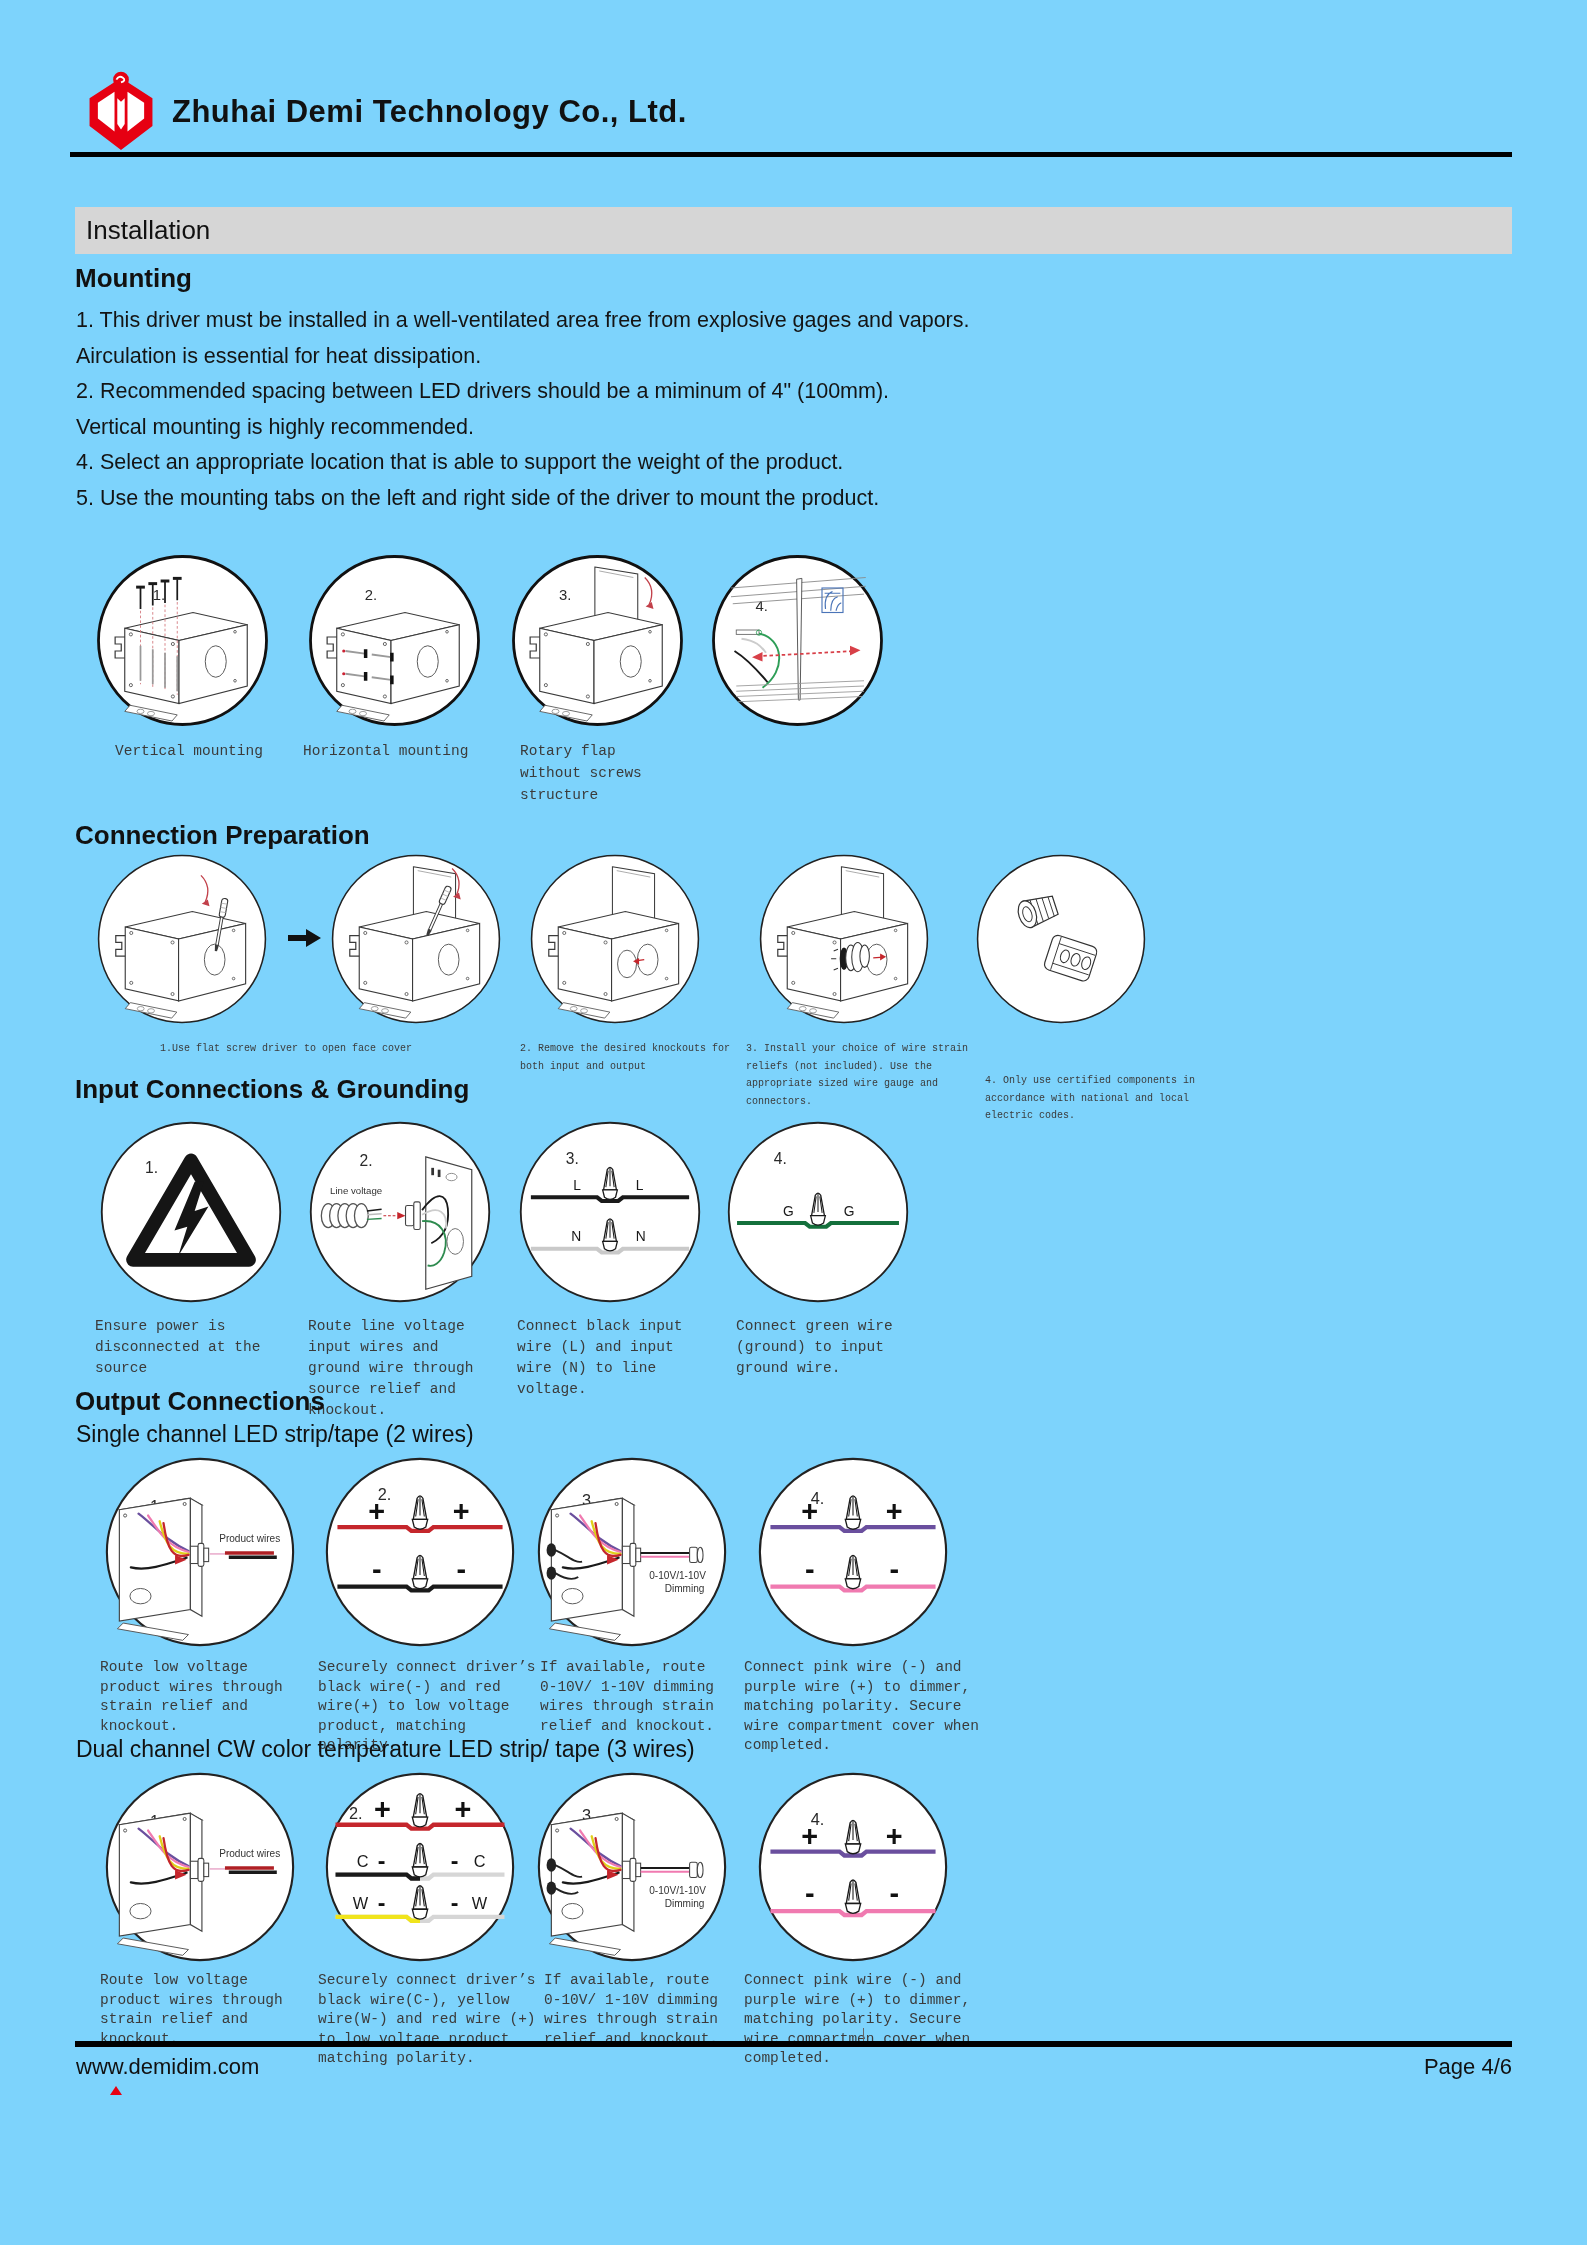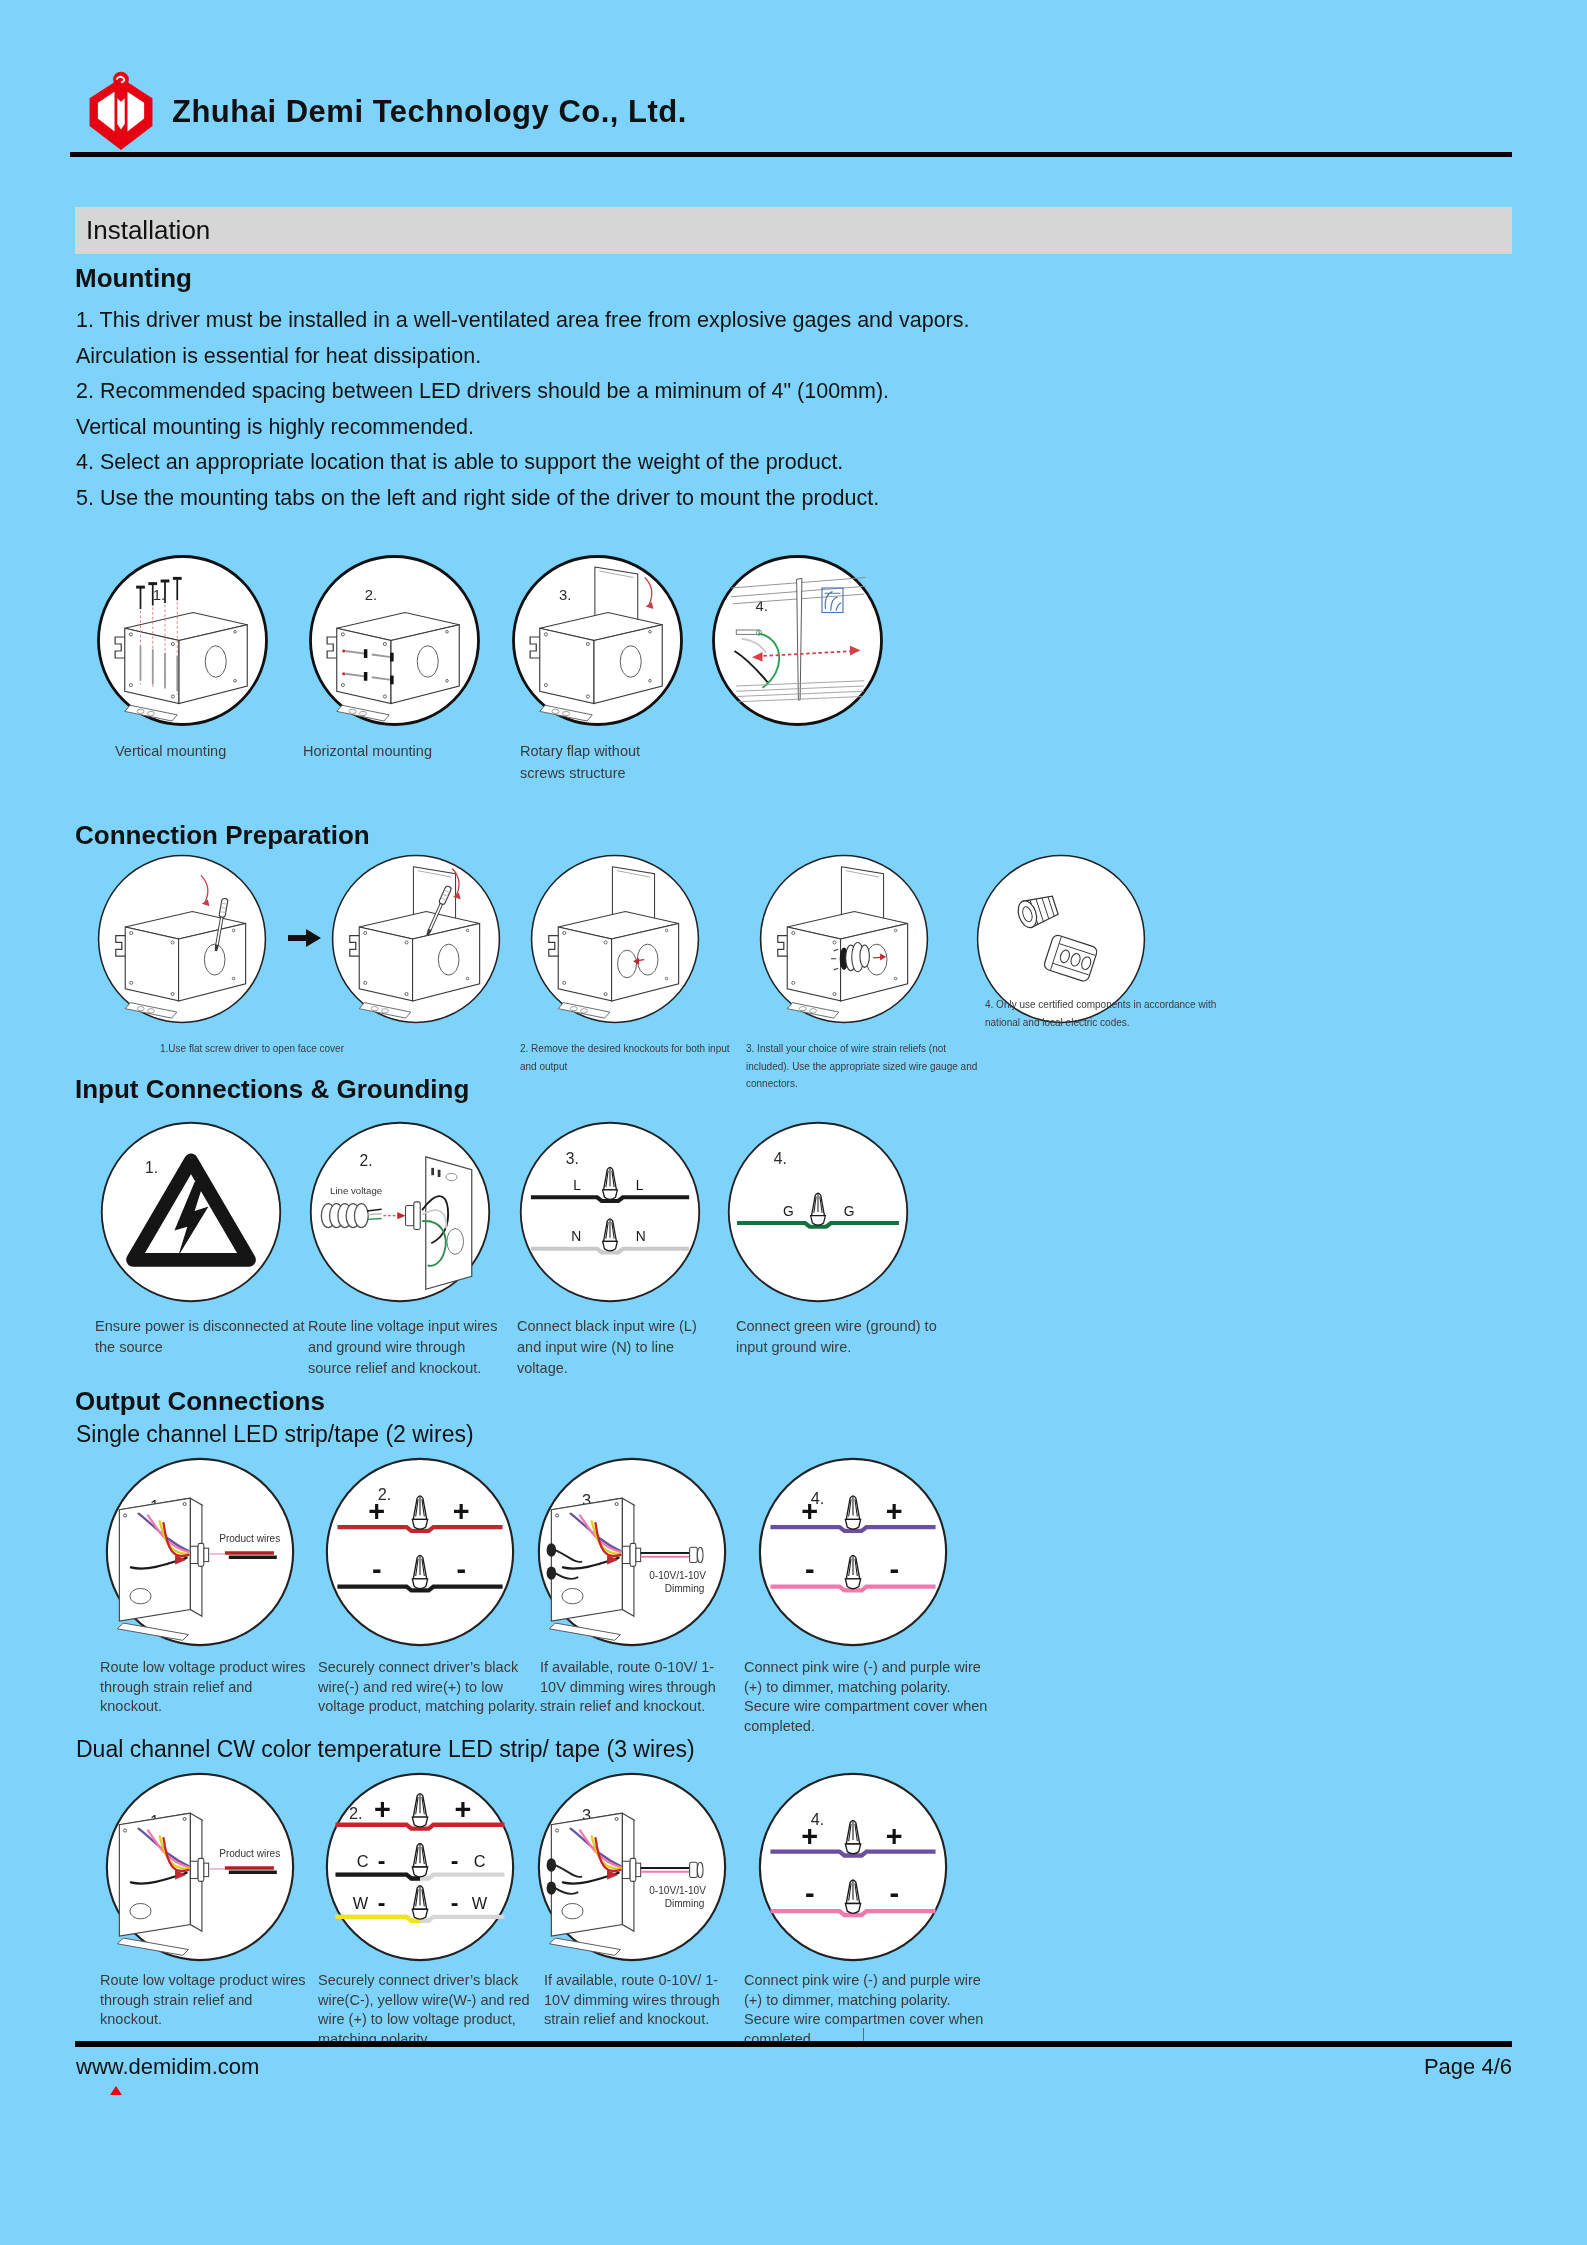--- a/index.html
+++ b/index.html
@@ -6,21 +6,21 @@
   .page{position:relative;width:1587px;height:2245px;background:#7dd3fc;
     font-family:"Liberation Sans",sans-serif;color:#1a1a1a;overflow:hidden;margin:0 auto;}
   .abs{position:absolute;}
   .company{font-size:31px;font-weight:bold;color:#111;letter-spacing:0.5px;}
   .rule{background:#000;}
   .secbar{background:#d6d6d6;}
   .secbar span{display:block;line-height:47px;padding-left:11px;font-size:26px;font-weight:normal;color:#111;}
   .h2{font-size:26px;font-weight:bold;color:#111;}
   .h3{font-size:23px;color:#111;}
   .bodytext{font-size:21.5px;line-height:35.5px;color:#141414;}
-  .cap{position:absolute;font-size:14.5px;line-height:22px;color:#3b3b3b;}
+  .cap{position:absolute;font-size:14.5px;line-height:22px;color:#3b3b3b;font-family:Liberation Mono, monospace;}
   .cap-sm{font-size:10px;line-height:17.5px;}
   .cap-in{line-height:21px;}
   .cap-out{line-height:19.5px;}
   .footer-text{font-size:22px;color:#111;}
   svg{font-family:"Liberation Sans",sans-serif;}
   svg text{font-family:"Liberation Sans",sans-serif;}
   .num{font-size:17px;fill:#2a2a2a;}
   .pm{font-size:30px;font-weight:bold;fill:#111;}
   .wl{font-size:15px;fill:#1a1a1a;}
   .lbl{font-size:10.5px;fill:#333;}
@@ -263,21 +263,21 @@
       <path d="M9,1 V41 M9,9 h44 M9,33 h44" stroke="#333" stroke-width="1"></path>
       <ellipse cx="20" cy="21" rx="5" ry="7.5" fill="#fff" stroke="#333" stroke-width="1.2"></ellipse>
       <ellipse cx="33" cy="21" rx="5" ry="7.5" fill="#fff" stroke="#333" stroke-width="1.2"></ellipse>
       <ellipse cx="46" cy="21" rx="5" ry="7.5" fill="#fff" stroke="#333" stroke-width="1.2"></ellipse>
     </g>
   </svg>
 
   <div class="cap cap-sm" style="left:160px;top:1040px;width:320px">1.Use flat screw driver to open face cover</div>
   <div class="cap cap-sm" style="left:520px;top:1040px;width:220px">2. Remove the desired knockouts for both input and output</div>
   <div class="cap cap-sm" style="left:746px;top:1040px;width:240px">3. Install your choice of wire strain reliefs (not included). Use the appropriate sized wire gauge and connectors.</div>
-  <div class="cap cap-sm" style="left:985px;top:996px;width:235px">4. Only use certified components in accordance with national and local electric codes.</div>
+  <div class="cap cap-sm" style="left:985px;top:1072px;width:235px">4. Only use certified components in accordance with national and local electric codes.</div>
 
   <div class="abs h2" style="left:75px;top:1074px">Input Connections &amp; Grounding</div>
 
   <svg class="abs" style="left:99px;top:1120px" width="184" height="184" viewBox="0 0 200 200">
     <circle cx="100" cy="100" r="97" fill="#fff" stroke="#222" stroke-width="2"></circle>
     <text class="num" x="50" y="58">1.</text>
     <g>
       <path d="M100,44 L163,152 L37,152 Z" fill="none" stroke="#151515" stroke-width="15" stroke-linejoin="round"></path>
       <polygon points="104,67 82,120 96,116 86,148 119,94 104,99 114,67" fill="#151515"></polygon>
     </g>

